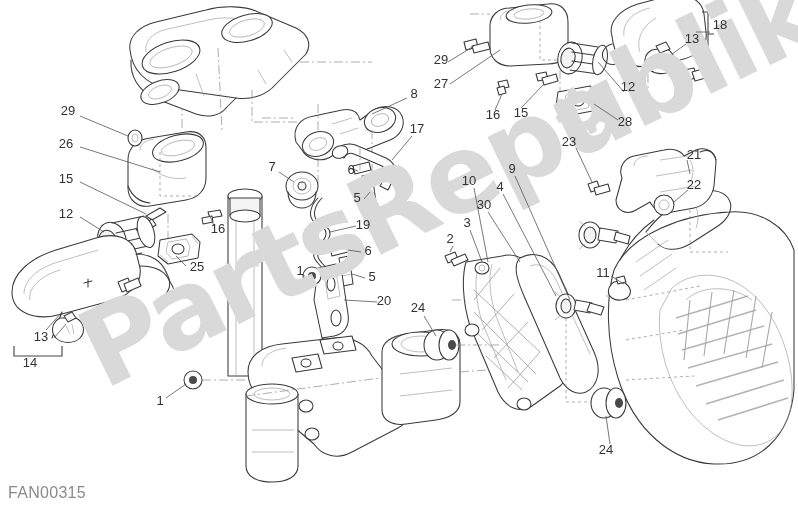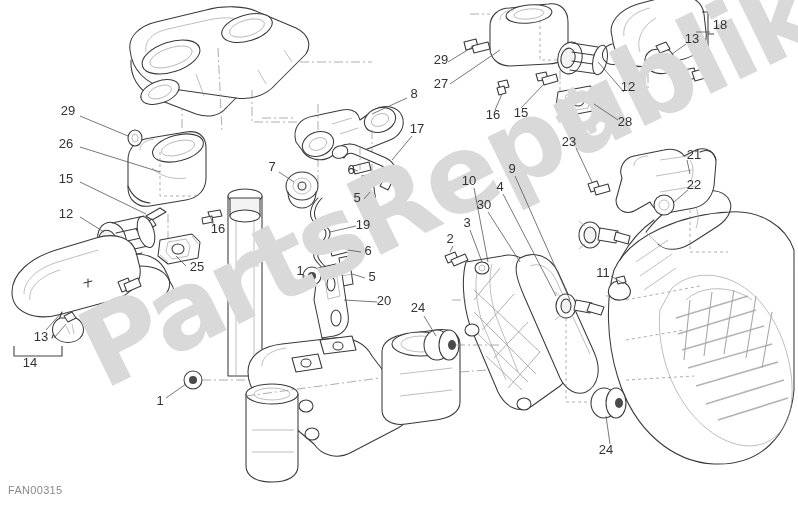--- a/index.html
+++ b/index.html
@@ -40,21 +40,21 @@
     fill:#333333;
     text-anchor:middle;
     dominant-baseline:middle;
   }
   .lead{stroke:#555;stroke-width:0.8;fill:none;}
   .brk{stroke:#444;stroke-width:1.1;fill:none;}
   
   #diagram-code{
     position:absolute;left:8px;top:484px;z-index:9;
     font-family:"Liberation Sans", sans-serif;
-    font-size:11px;color:#8a8a8a;letter-spacing:0.3px;
+    font-size:16px;color:#8a8a8a;letter-spacing:0.3px;
   }
 </style>
 </head>
 <body>
 
 <div id="page">
 
   <svg id="artwork" width="798" height="510" viewBox="0 0 798 510">
     <defs>
       <style>

